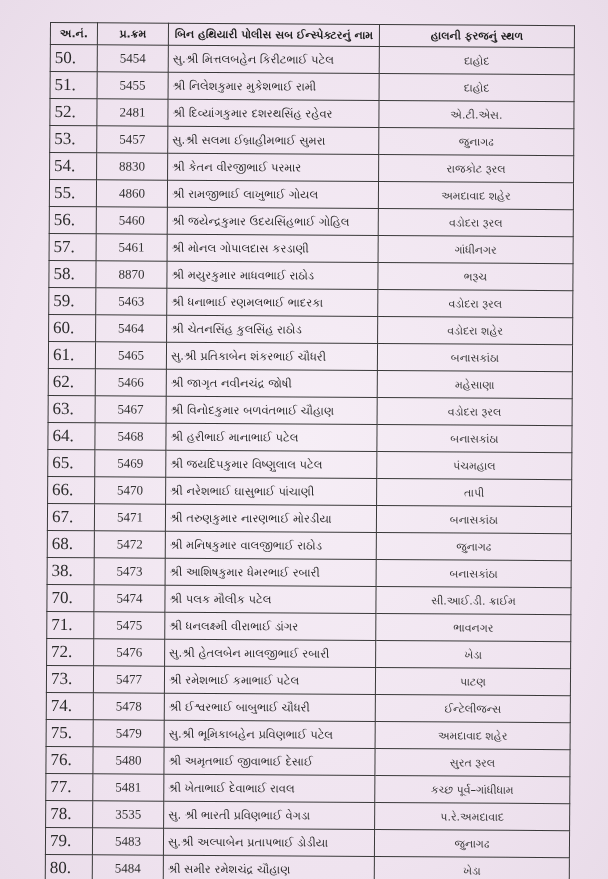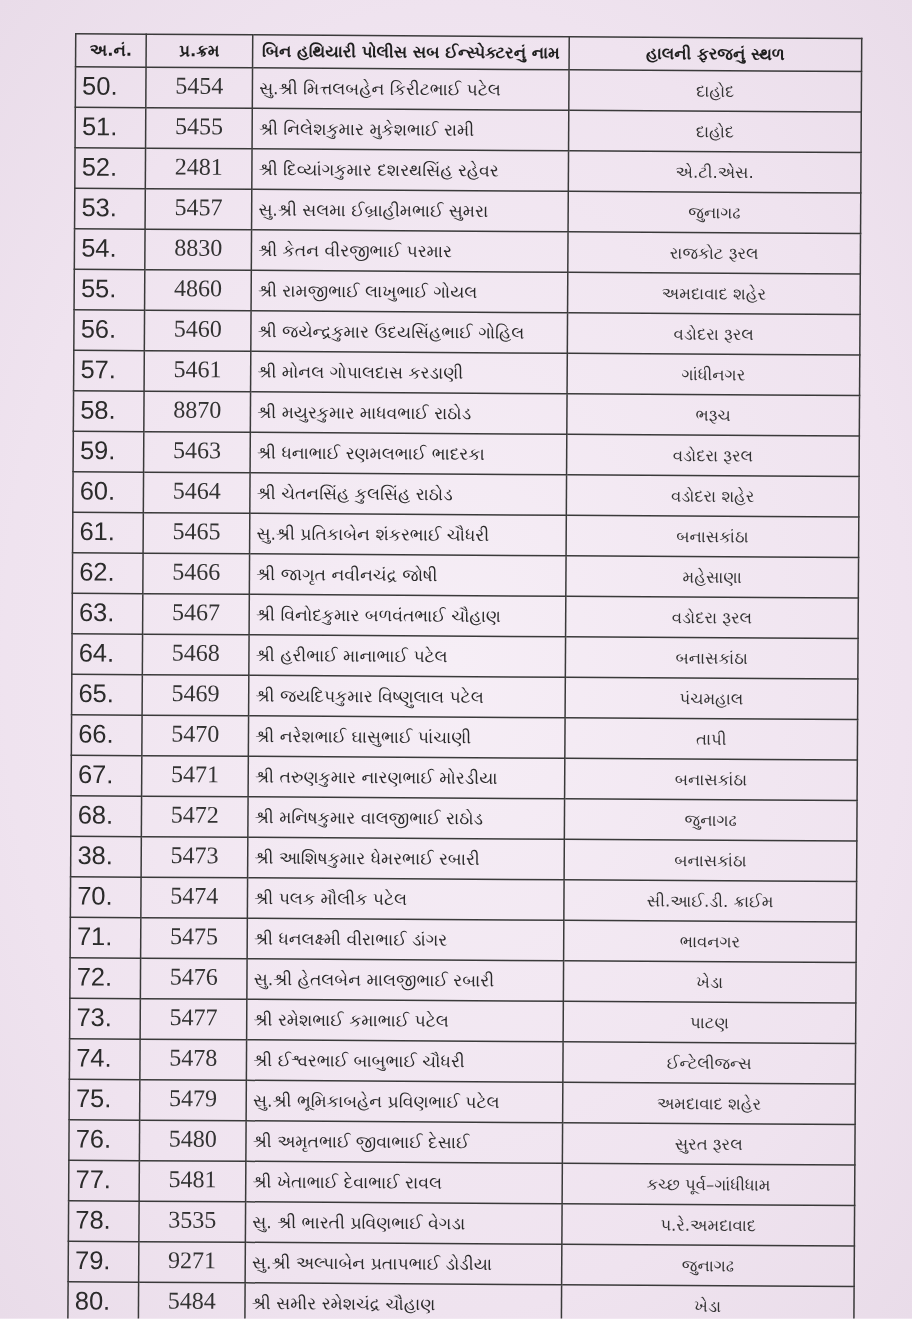--- a/index.html
+++ b/index.html
@@ -40,28 +40,28 @@
   }
   th {
     font-weight: bold;
     font-size: 11px;
     height: 21px;
     text-align: center;
     color: #1f1f1f;
   }
   th.name-h { text-align: center; }
   td.sr {
-    font-family: Liberation Sans, sans-serif;
+    font-family: Liberation Serif, serif;
     font-size: 17px;
     color: #2b2b2b;
     text-align: left;
   }
   td.pk {
     font-family: "Liberation Serif", serif;
-    font-size: 16px;
+    font-size: 13px;
     text-align: center;
     color: #333;
   }
   td.name { text-align: left; font-size: 11.5px; color: #2a2a2a; }
   td.place { text-align: center; font-size: 11px; color: #333; }
   tr.row:last-child td { border-bottom: 2px solid #333; }
 </style>
 </head>
 <body>
 
@@ -253,21 +253,21 @@
           <td class="place">કચ્છ પૂર્વ–ગાંધીધામ</td>
         </tr>
         <tr class="row">
           <td class="sr">78.</td>
           <td class="pk">3535</td>
           <td class="name">સુ. શ્રી ભારતી પ્રવિણભાઈ વેગડા</td>
           <td class="place">પ.રે.અમદાવાદ</td>
         </tr>
         <tr class="row">
           <td class="sr">79.</td>
-          <td class="pk">9271</td>
+          <td class="pk">5483</td>
           <td class="name">સુ.શ્રી અલ્પાબેન પ્રતાપભાઈ ડોડીયા</td>
           <td class="place">જુનાગઢ</td>
         </tr>
         <tr class="row">
           <td class="sr">80.</td>
           <td class="pk">5484</td>
           <td class="name">શ્રી સમીર રમેશચંદ્ર ચૌહાણ</td>
           <td class="place">ખેડા</td>
         </tr>
       </tbody>

